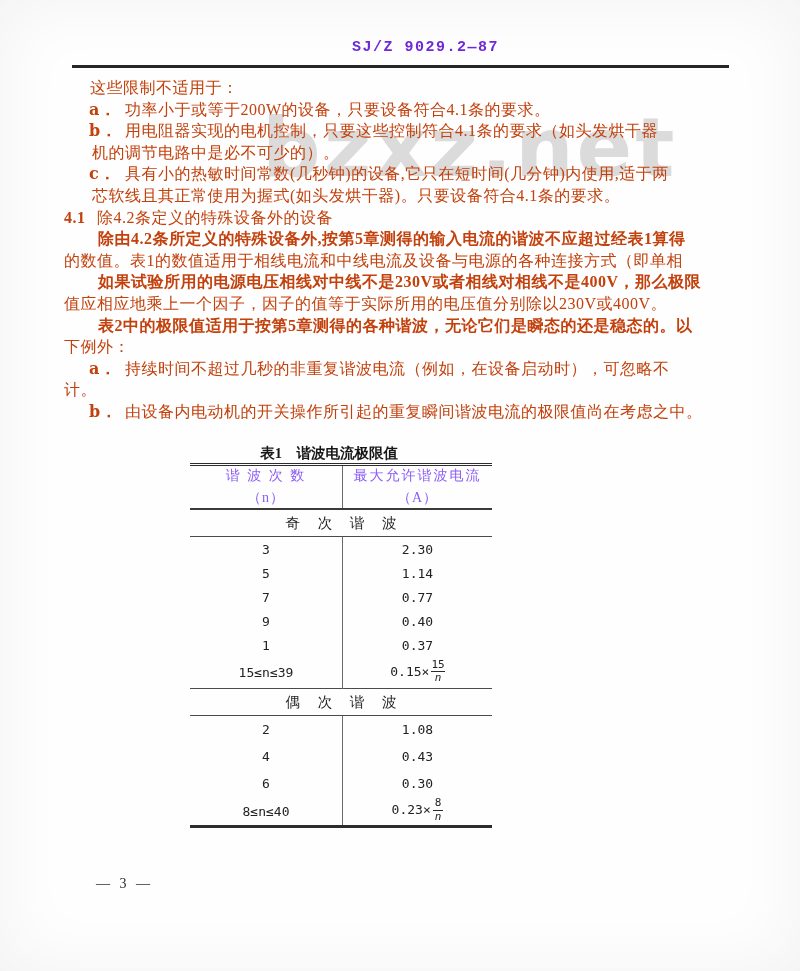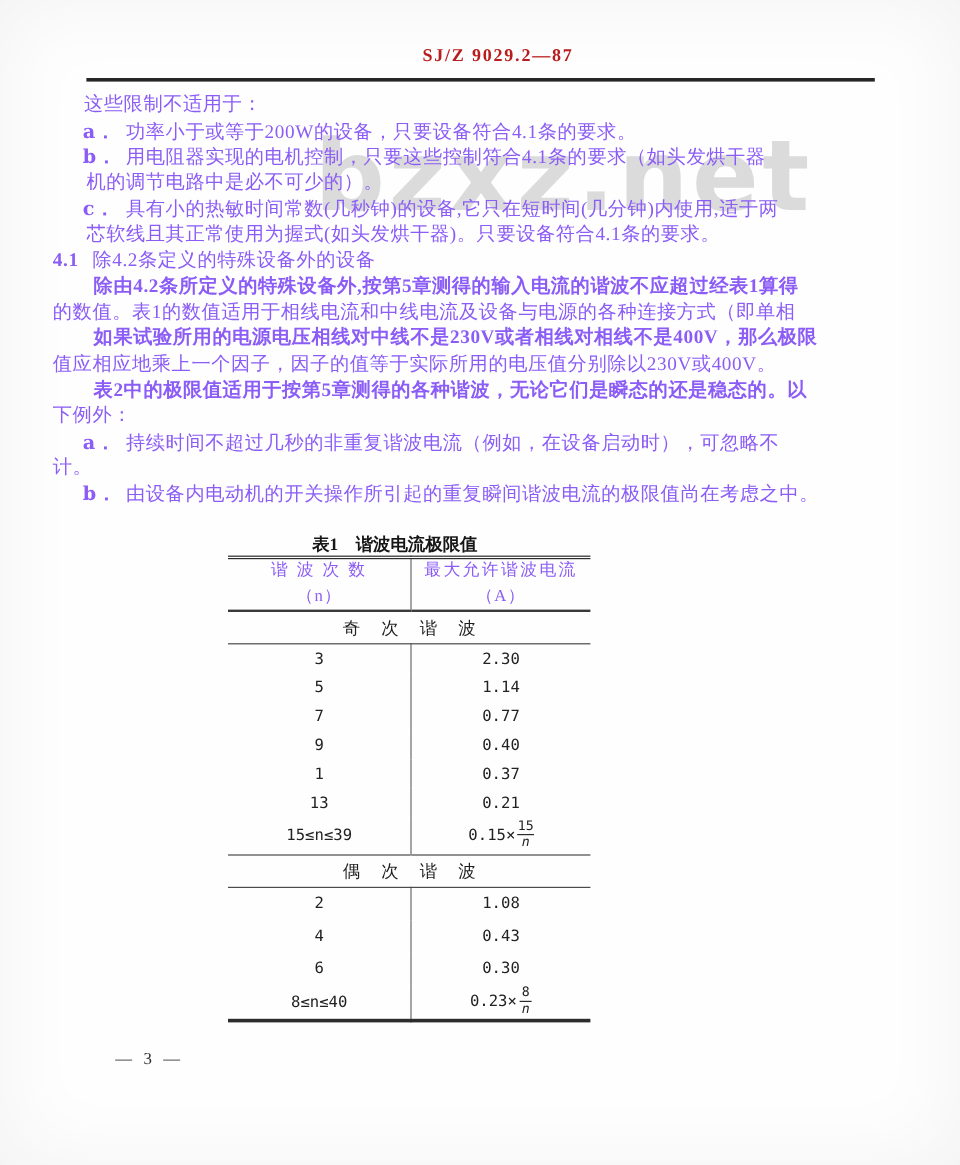--- a/index.html
+++ b/index.html
@@ -9,40 +9,40 @@
     font-family:"Liberation Serif","DejaVu Serif",serif;
   }
   .page{
     position:relative;width:800px;height:971px;overflow:hidden;
     background:#fefefe;color:#1f1f1f;
     box-shadow:inset 0 0 70px rgba(0,0,0,0.05);
   }
   
   .doc-number{
     position:absolute;top:39px;left:352px;
-    font-family:Liberation Serif, serif;
-    font-size:15px;font-weight:bold;letter-spacing:1.5px;color:#b91c1c;
+    font-family:Liberation Mono, monospace;
+    font-size:15px;font-weight:bold;letter-spacing:1.5px;color:#6d28d9;
     z-index:2;white-space:nowrap;
   }
   .header-rule{
     position:absolute;top:65px;left:72px;width:657px;height:3px;
     background:#262626;z-index:2;
   }
   
   .watermark{
     position:absolute;top:100px;left:262px;
     font-family:"DejaVu Sans","Liberation Sans",sans-serif;
     font-size:82px;font-weight:bold;letter-spacing:3px;
     color:rgba(150,150,150,0.33);z-index:1;white-space:nowrap;
     user-select:none;
   }
   
   .body-lines{
-    position:absolute;top:77px;left:44px;width:690px;z-index:2;
-    font-size:16px;letter-spacing:0.5px;color:#8b5cf6;
+    position:absolute;top:77px;left:64px;width:690px;z-index:2;
+    font-size:16px;letter-spacing:0.5px;color:#c2410c;
   }
   .line{height:21.6px;line-height:21.6px;white-space:nowrap;}
   .line .marker{font-weight:bold;display:inline-block;}
   .l-intro{padding-left:26px;}
   .l-item{padding-left:25px;}
   .l-item .marker{width:36px;font-family:"DejaVu Serif",serif;}
   .l-cont{padding-left:28px;}
   .l-pind{padding-left:34px;font-weight:bold;}
   .l-flush{padding-left:0;}
   .l-h41 .marker{width:33px;font-family:Liberation Serif, serif;}
@@ -147,24 +147,20 @@
         <td class="num-font">0.77</td>
       </tr>
       <tr class="r-odd">
         <td class="cn num-font">9</td>
         <td class="num-font">0.40</td>
       </tr>
       <tr class="r-odd">
         <td class="cn num-font">1</td>
         <td class="num-font">0.37</td>
       </tr>
-      <tr class="r-odd">
-        <td class="cn num-font">13</td>
-        <td class="num-font">0.21</td>
-      </tr>
       <tr class="r-frac-odd">
         <td class="cn num-font">15≤n≤39</td>
         <td class="num-font"><span>0.15×</span><span class="frac"><span class="num">15</span><span class="den">n</span></span></td>
       </tr>
       <tr class="section-row">
         <td colspan="2">偶 次 谐 波</td>
       </tr>
       <tr class="r-even">
         <td class="cn num-font">2</td>
         <td class="num-font">1.08</td>

